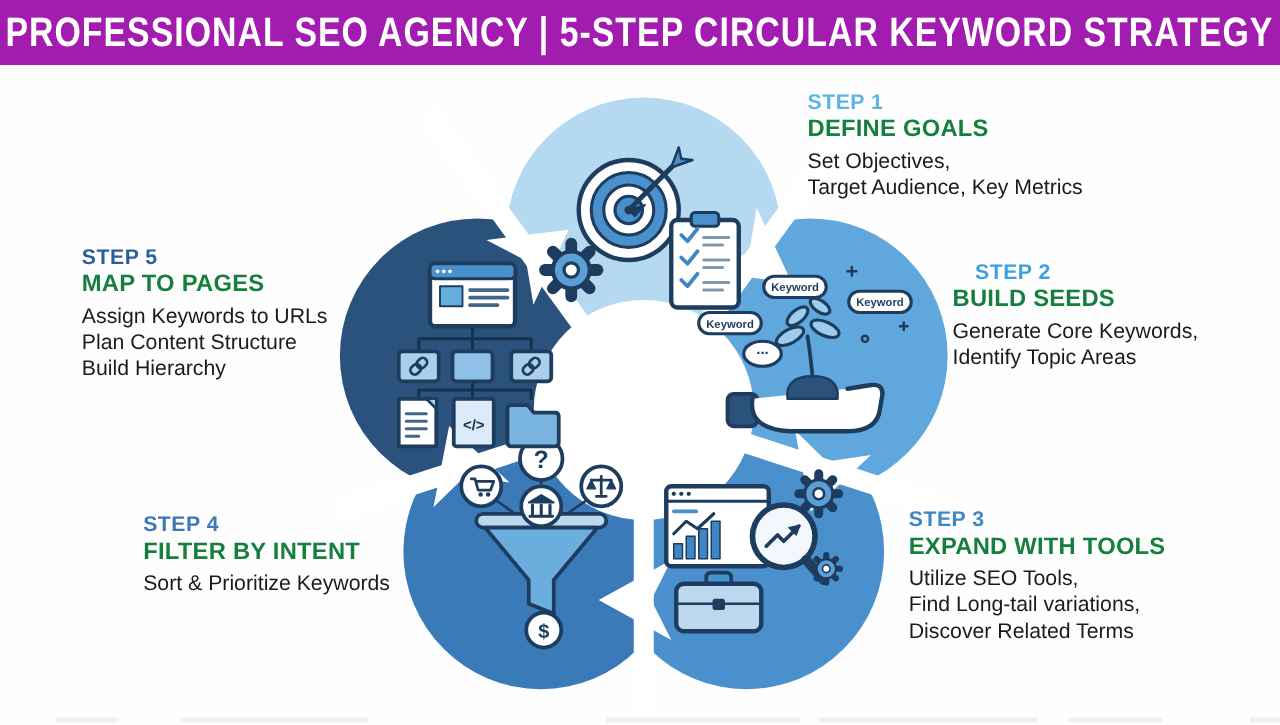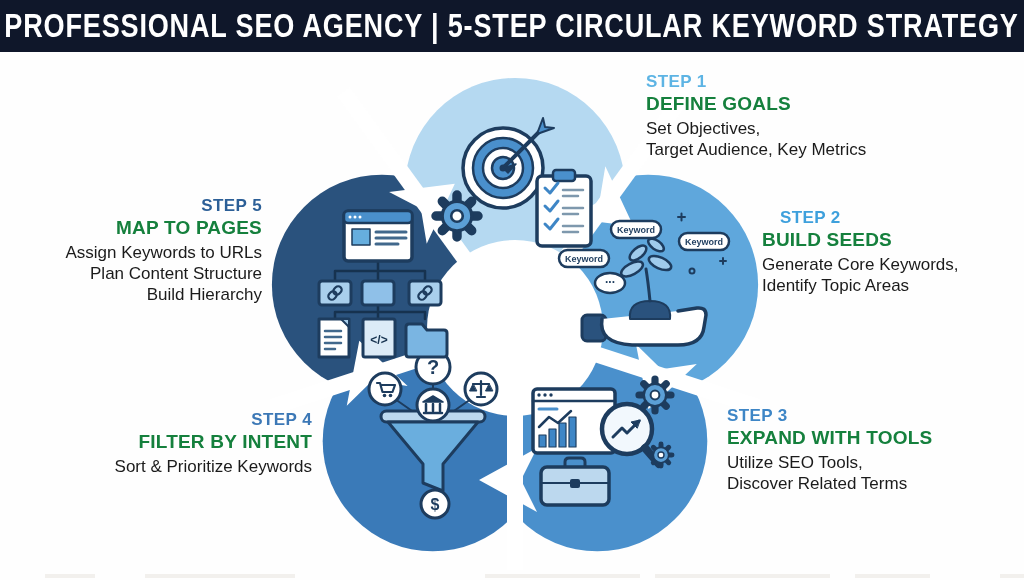--- a/index.html
+++ b/index.html
@@ -14,32 +14,32 @@
   .banner h1{
     margin:0;color:#ffffff;font-size:33px;font-weight:800;
     letter-spacing:1px;white-space:nowrap;transform:scaleX(.82);
   }
   #cycle{position:absolute;left:270px;top:60px;}
   svg text{font-family:"Liberation Sans",sans-serif;}
   .step{position:absolute;white-space:nowrap;}
   .step .label{font-size:17px;font-weight:800;letter-spacing:.4px;}
   .step .title{font-size:19px;font-weight:700;color:#15803d;letter-spacing:.2px;margin:1px 0 3px 0;}
   .step .line{font-size:17px;color:#1b1b1b;font-weight:500;line-height:1.24;}
-  .right-al{text-align:right;}
+  .right-al{text-align:left;}
   #step1{left:646px;top:72px;}
   #step2{left:762px;top:208px;}
   #step3{left:727px;top:406px;}
   #step4{right:712px;top:410px;}
   #step5{right:762px;top:196px;}
   .footer-strip div{position:absolute;height:4px;bottom:2px;background:#f2f0ed;}
 </style>
 </head>
 <body>
 
-<header class="banner" style="background: #0f172a;">
+<header class="banner" style="background: #a21caf;">
   <h1>PROFESSIONAL SEO AGENCY | 5-STEP CIRCULAR KEYWORD STRATEGY</h1>
 </header>
 
 <svg id="cycle" width="490" height="510" viewBox="0 0 490 510">
   <defs id="svgdefs">
     <g id="gearsym" stroke="#1d3c5e">
       <path d="M0,-20 V20 M-20,0 H20 M-14,-14 L14,14 M-14,14 L14,-14" stroke-width="9"></path>
       <circle r="14" fill="#5b9fd6" stroke-width="3"></circle>
       <circle r="5.5" fill="#ffffff" stroke-width="2.5"></circle>
     </g>
@@ -265,20 +265,21 @@
   <div class="label" style="color: rgb(62, 160, 220); margin-left: 18px;">STEP 2</div>
   <div class="title">BUILD SEEDS</div>
   <div class="line">Generate Core Keywords,</div>
   <div class="line">Identify Topic Areas</div>
 </div>
 
 <div class="step" id="step3">
   <div class="label" style="color: rgb(62, 134, 198);">STEP 3</div>
   <div class="title">EXPAND WITH TOOLS</div>
   <div class="line">Utilize SEO Tools,</div>
+  <div class="line">Find Long-tail variations,</div>
   <div class="line">Discover Related Terms</div>
 </div>
 
 <div class="step right-al" id="step4">
   <div class="label" style="color: rgb(60, 120, 182);">STEP 4</div>
   <div class="title">FILTER BY INTENT</div>
   <div class="line">Sort &amp; Prioritize Keywords</div>
 </div>
 
 <div class="step right-al" id="step5">

